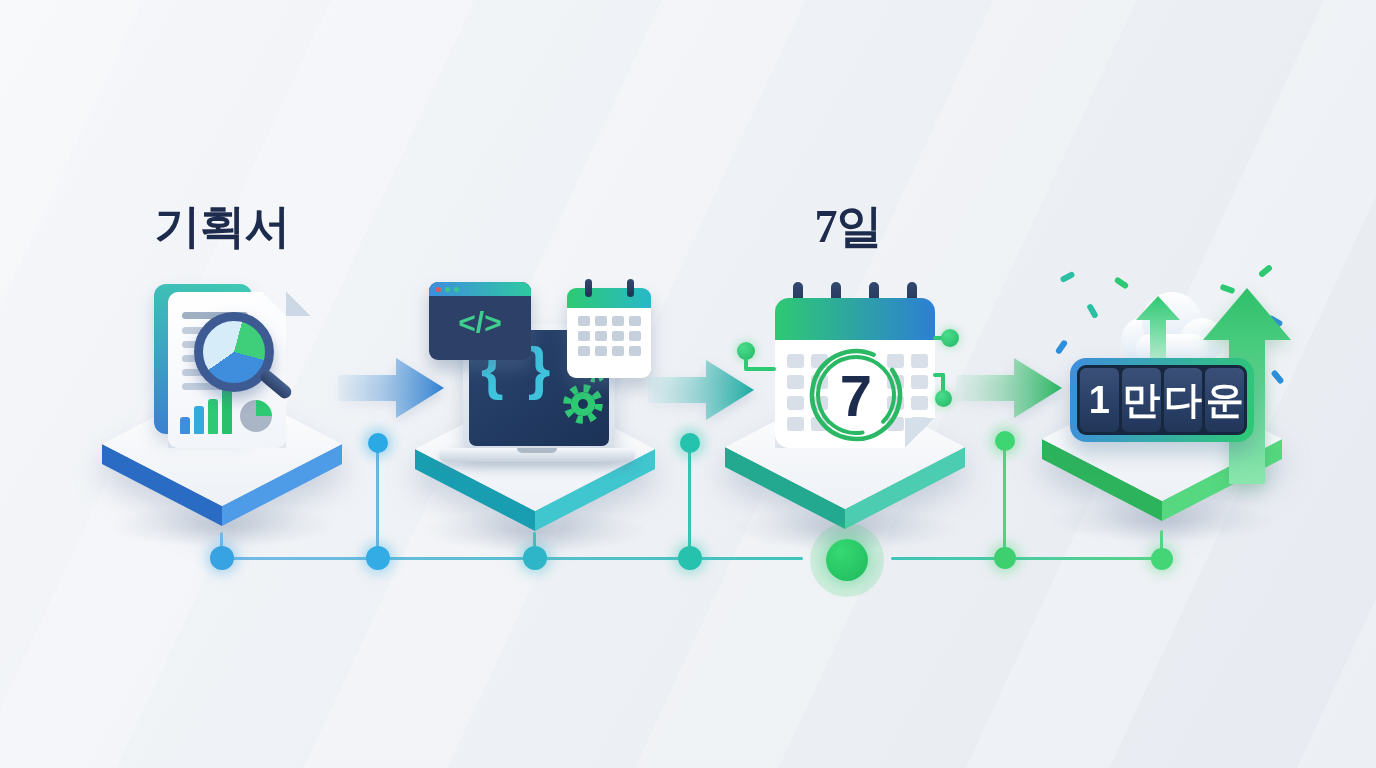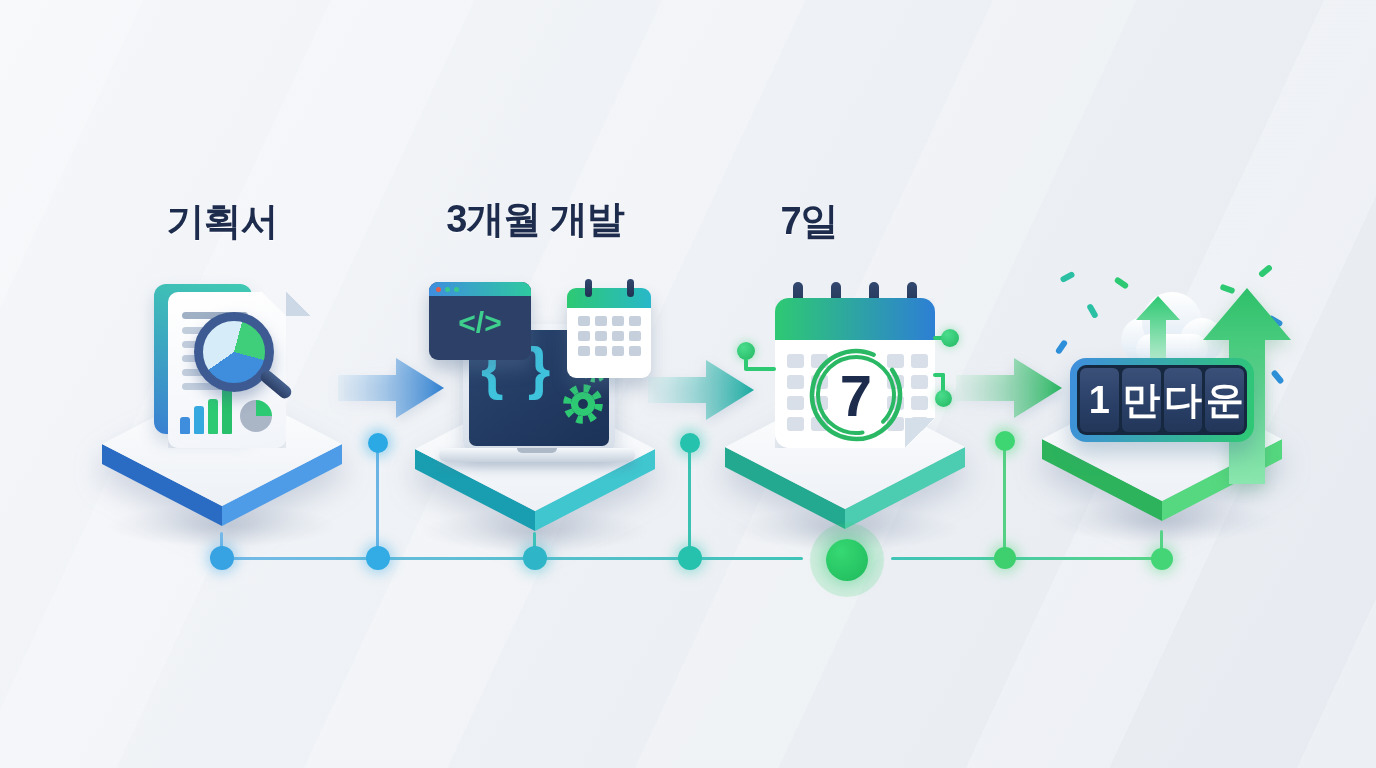--- a/index.html
+++ b/index.html
@@ -4,22 +4,22 @@
 <style>
   html,body{margin:0;padding:0;}
   body{font-family:"Liberation Sans","DejaVu Sans",sans-serif;}
   .canvas{position:relative;width:1376px;height:768px;overflow:hidden;
     background:linear-gradient(120deg,#f5f7fa 0%,#eef1f5 45%,#e7ebf1 100%);}
   .bg-streaks{position:absolute;inset:0;
     background:repeating-linear-gradient(115deg,rgba(255,255,255,.45) 0 130px,rgba(255,255,255,0) 130px 300px);
     opacity:.5;pointer-events:none;}
 
   
-  .stage-label{position:absolute;transform:translateX(-50%);font-size:38px;font-weight:800;
-    color:#1d2b4d;letter-spacing:-1px;white-space:nowrap;text-shadow:0 1px 0 rgba(255,255,255,.8);}
+  .stage-label{position:absolute;transform:translateX(-50%);font-size:46px;font-weight:800;
+    color:#1d2b4d;letter-spacing:-1px;white-space:nowrap;text-shadow:0 1px 0 rgba(255,255,255,.8);font-family:Liberation Serif, serif;}
 
   
   .platform{position:absolute;width:260px;height:156px;filter:drop-shadow(0 16px 14px rgba(110,130,160,.28));}
   .plat-shadow{position:absolute;width:230px;height:42px;border-radius:50%;
     background:radial-gradient(closest-side,rgba(100,120,150,.20),rgba(100,120,150,0));}
 
   
   .flow-arrow{position:absolute;width:108px;height:64px;filter:drop-shadow(0 4px 6px rgba(90,120,160,.25));}
 
   
@@ -137,22 +137,21 @@
           <stop offset="1" stop-color="#dde8f3"></stop>
       </linearGradient>
       <linearGradient id="cloudup" x1="0" y1="0" x2="0" y2="1">
         <stop offset="0" stop-color="#2ec973"></stop>
           <stop offset="1" stop-color="#b9ecd0"></stop>
       </linearGradient>
     </defs>
   </svg>
 
   <div class="stage-label" style="left:222px;top:196px">기획서</div>
-  <div class="stage-label" style="left:535px;top:194px">3개월 개발</div>
-  <div class="stage-label" style="left:809px;top:196px">7일</div>
+  <div class="stage-label" style="left:848px;top:196px">7일</div>
 
   <div class="plat-shadow" style="left:107px;top:505px"></div>
   <svg class="platform" style="left:92px;top:372px" viewBox="0 0 260 156">
     <polygon points="10,72 130,134 130,154 10,92" fill="#2a6cc4"></polygon>
     <polygon points="250,72 130,134 130,154 250,92" fill="#4e9ce8"></polygon>
     <polygon points="130,10 250,72 130,134 10,72" fill="url(#topgrad)"></polygon>
   </svg>
 
   <div class="plat-shadow" style="left:420px;top:510px"></div>
   <svg class="platform" style="left:405px;top:377px" viewBox="0 0 260 156">

